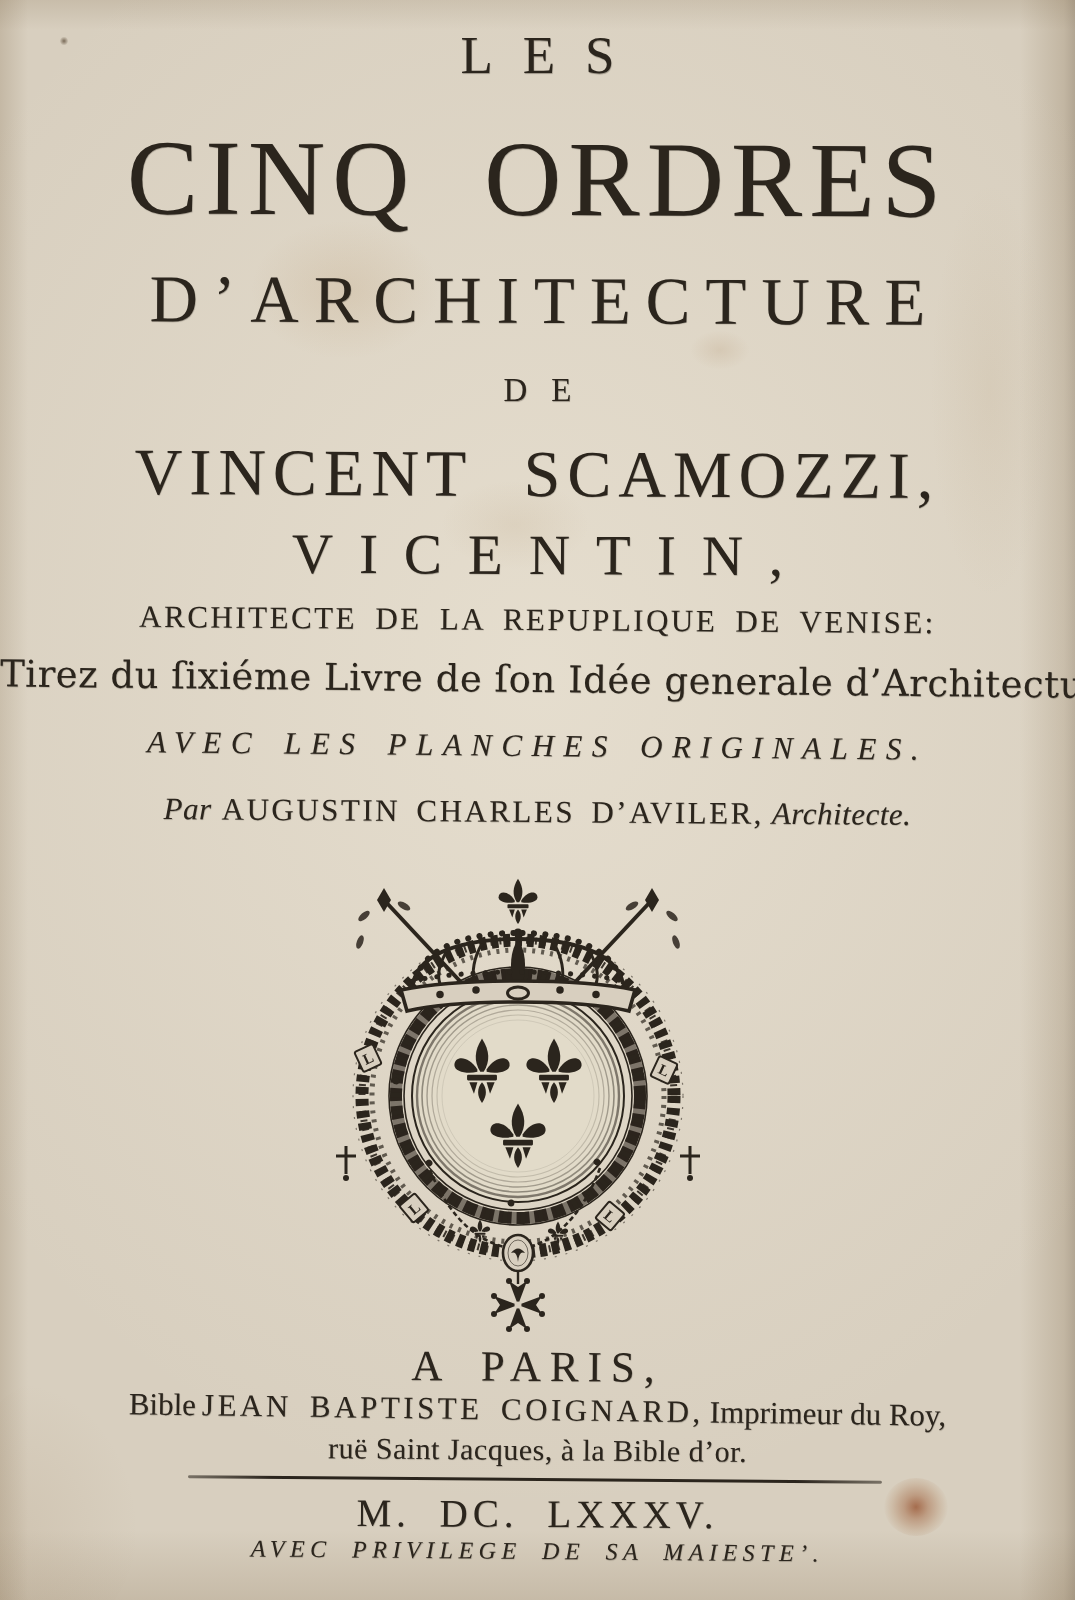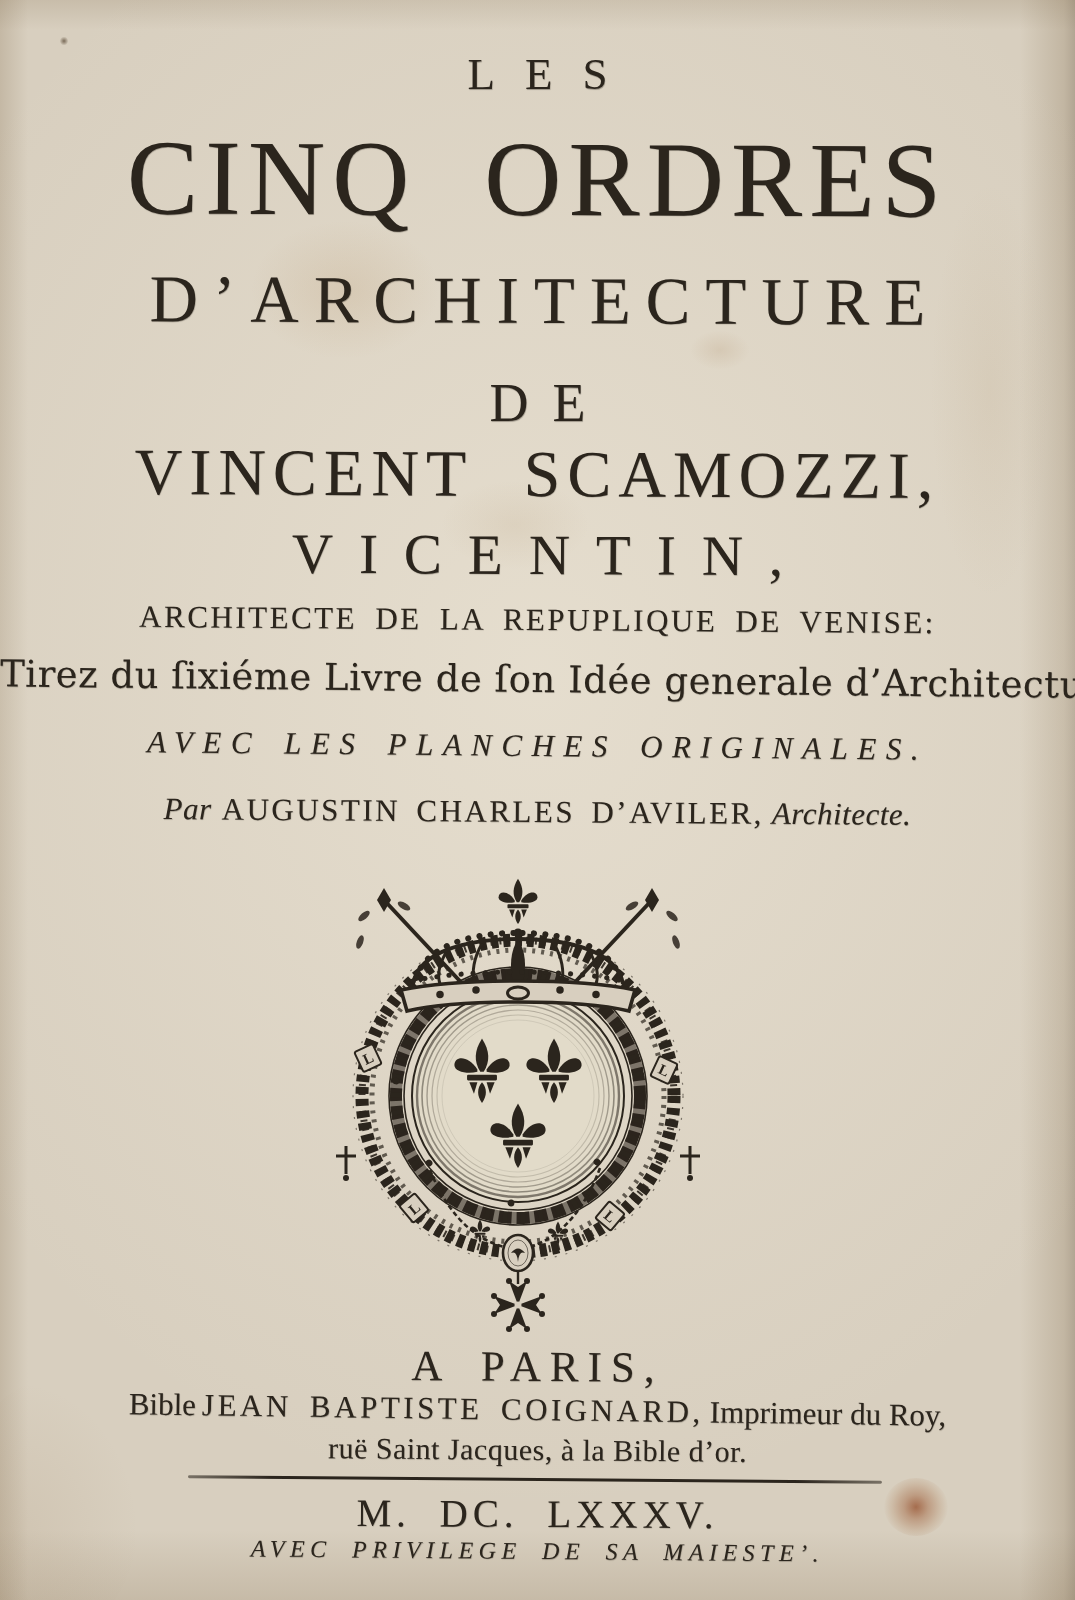--- a/index.html
+++ b/index.html
@@ -16,24 +16,24 @@
       linear-gradient(90deg, rgba(117,93,60,0.20) 0px, rgba(117,93,60,0) 28px, rgba(117,93,60,0) 1020px, rgba(117,93,60,0.22) 1064px, rgba(90,70,45,0.30) 1075px),
       linear-gradient(180deg, rgba(117,93,60,0.16) 0px, rgba(117,93,60,0) 30px, rgba(117,93,60,0) 1530px, rgba(117,93,60,0.18) 1600px);
     font-family:"Liberation Serif","DejaVu Serif",serif;
     color:var(--ink);
   }
   .line{
     position:absolute;left:0;right:0;text-align:center;white-space:nowrap;
     color:var(--ink);
     text-shadow:0.5px 0.6px 0.7px rgba(43,37,29,0.35);
   }
-  .l-les     {top:48px;  font-size:45px; letter-spacing:30px; padding-left:30px;text-align:center;}
+  .l-les     {top:25px;  font-size:53px; letter-spacing:30px; padding-left:30px;text-align:center;}
   .l-cinq    {top:118px; font-size:107px;letter-spacing:7px;  word-spacing:34px; transform:rotate(0.2deg);}
   .l-arch    {top:262px; font-size:67px; letter-spacing:15px; padding-left:15px; transform:rotate(0.25deg);}
-  .l-de      {top:372px; font-size:54px; letter-spacing:24px; padding-left:24px;}
+  .l-de      {top:372px; font-size:33px; letter-spacing:24px; padding-left:24px;}
   .l-name    {top:436px; font-size:66px; letter-spacing:7px;  word-spacing:28px; transform:rotate(0.3deg);}
   .l-vic     {top:522px; font-size:57px; letter-spacing:26px; padding-left:26px; transform:rotate(0.3deg);}
   .l-archrole{top:602px; font-size:31px; letter-spacing:2.5px;word-spacing:8px;  transform:rotate(0.45deg);}
   .l-tirez   {top:658px; font-size:37px; font-family:"DejaVu Serif",serif; transform:rotate(0.6deg); letter-spacing:0.5px;}
   .l-planches{top:728px; font-size:31px; font-style:italic; letter-spacing:9.5px; word-spacing:6px; transform:rotate(0.55deg);}
   .l-par     {top:794px; font-size:31px; transform:rotate(0.45deg);}
   .l-par .it {font-style:italic; letter-spacing:0.5px;}
   .l-par .caps{letter-spacing:2.5px; word-spacing:6px; margin:0 8px 0 10px;}
   .l-paris   {top:1342px;font-size:43px; letter-spacing:9px;  word-spacing:12px; transform:rotate(0.4deg);}
   .l-chez    {top:1392px;font-size:31px; transform:rotate(0.8deg);}

